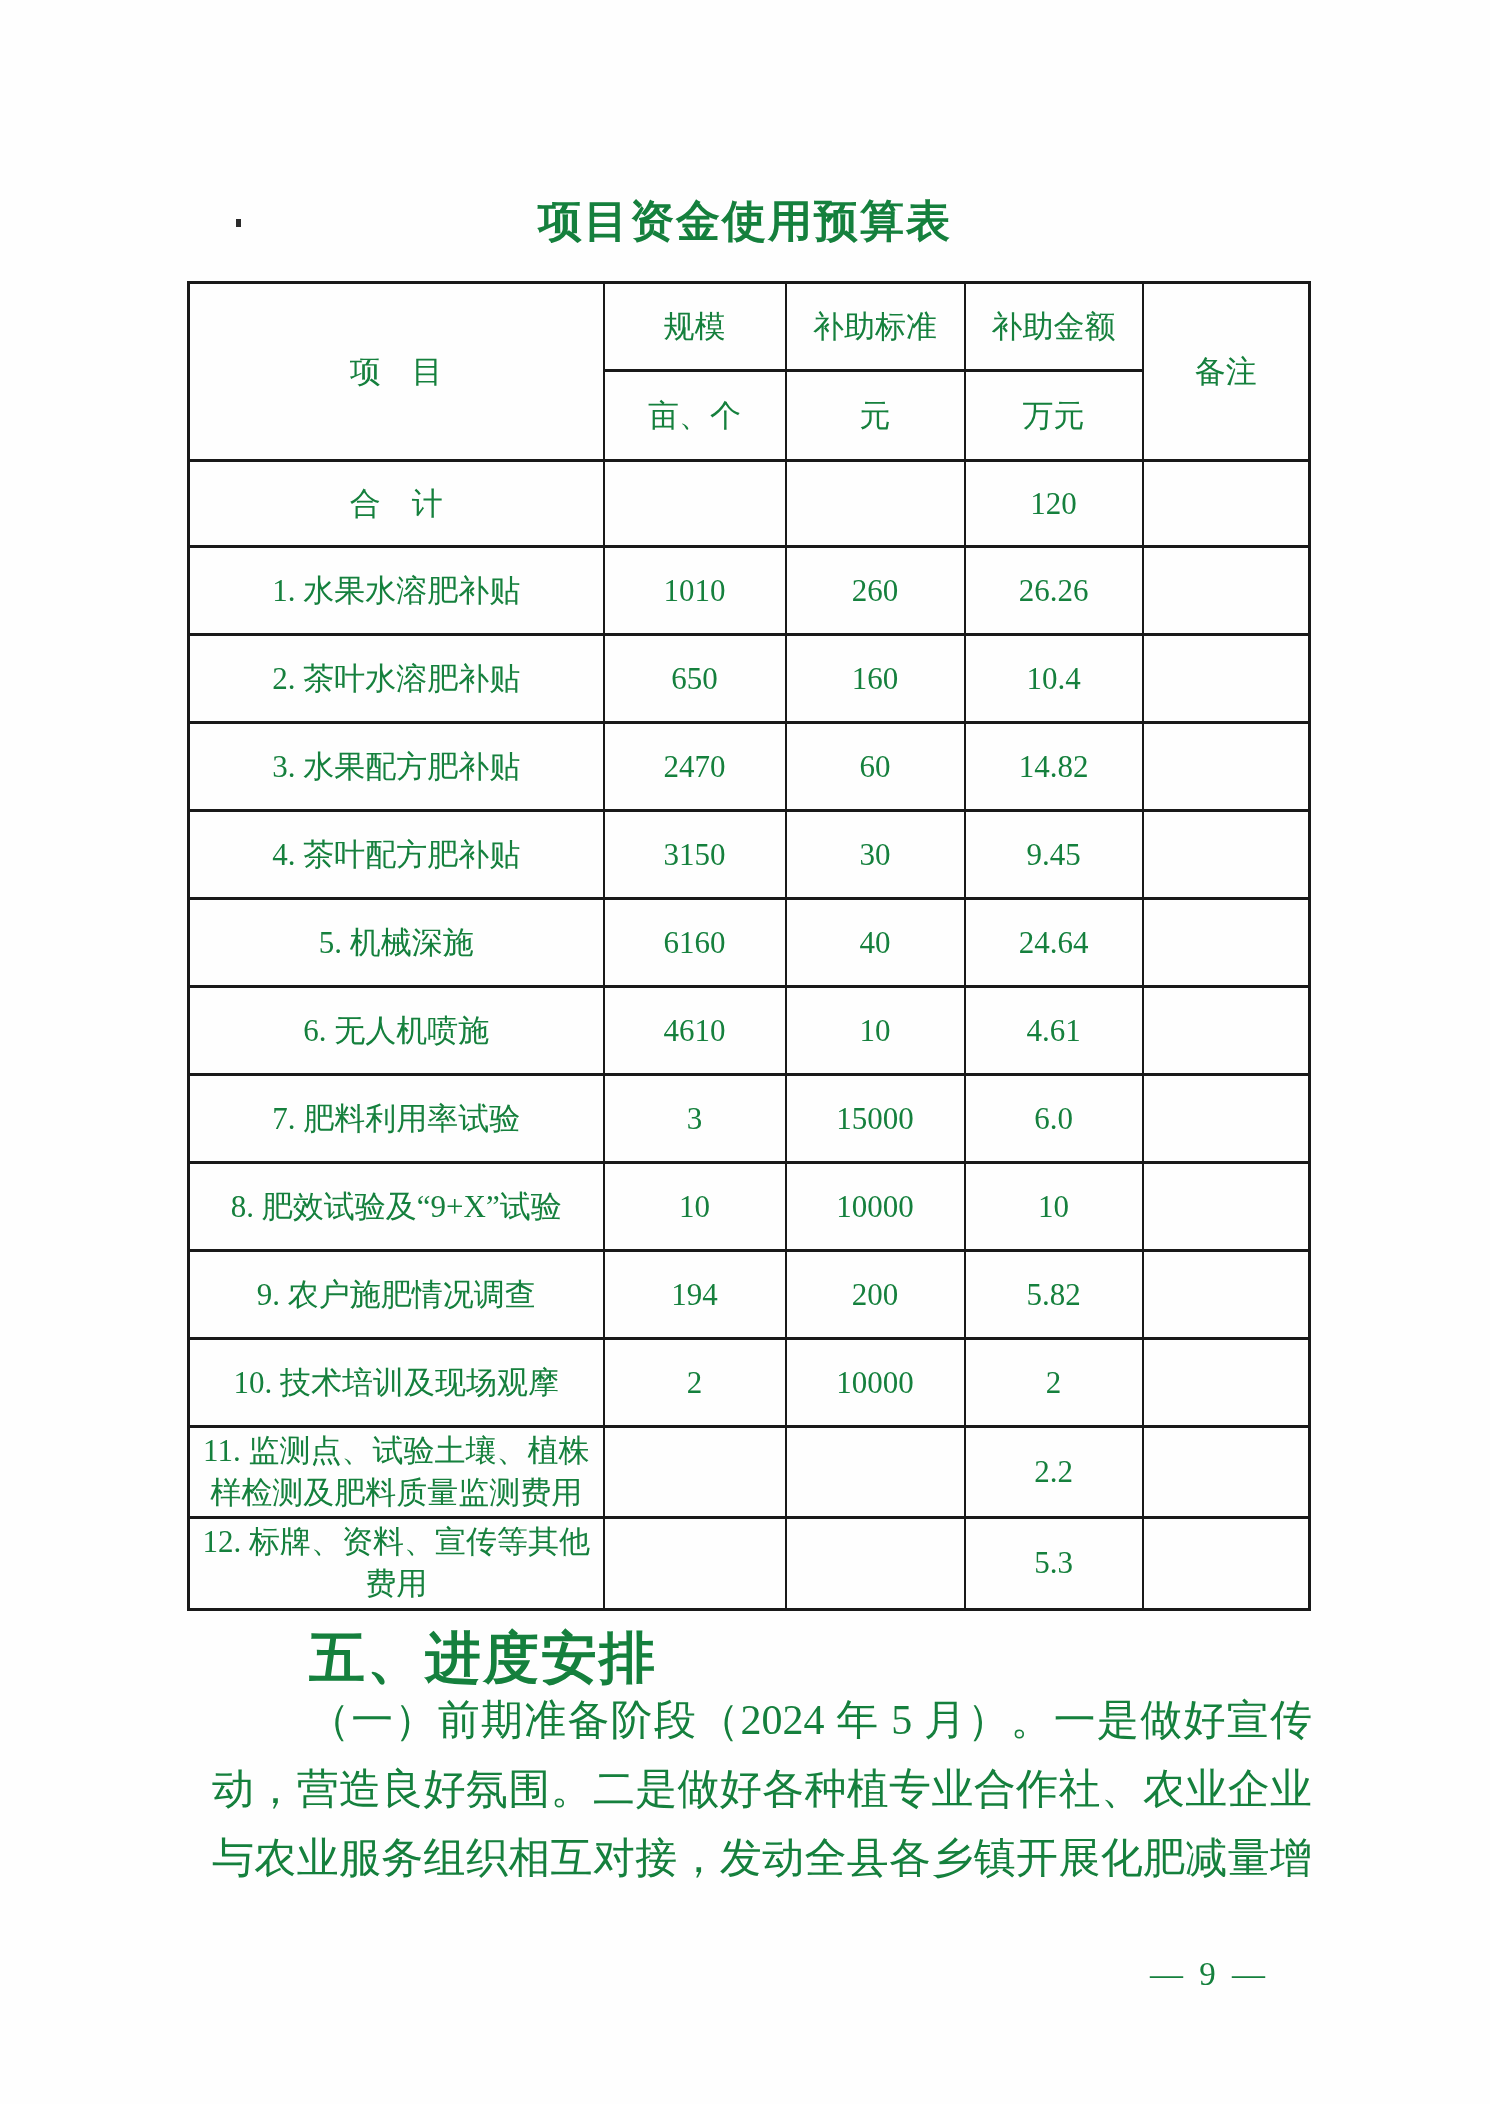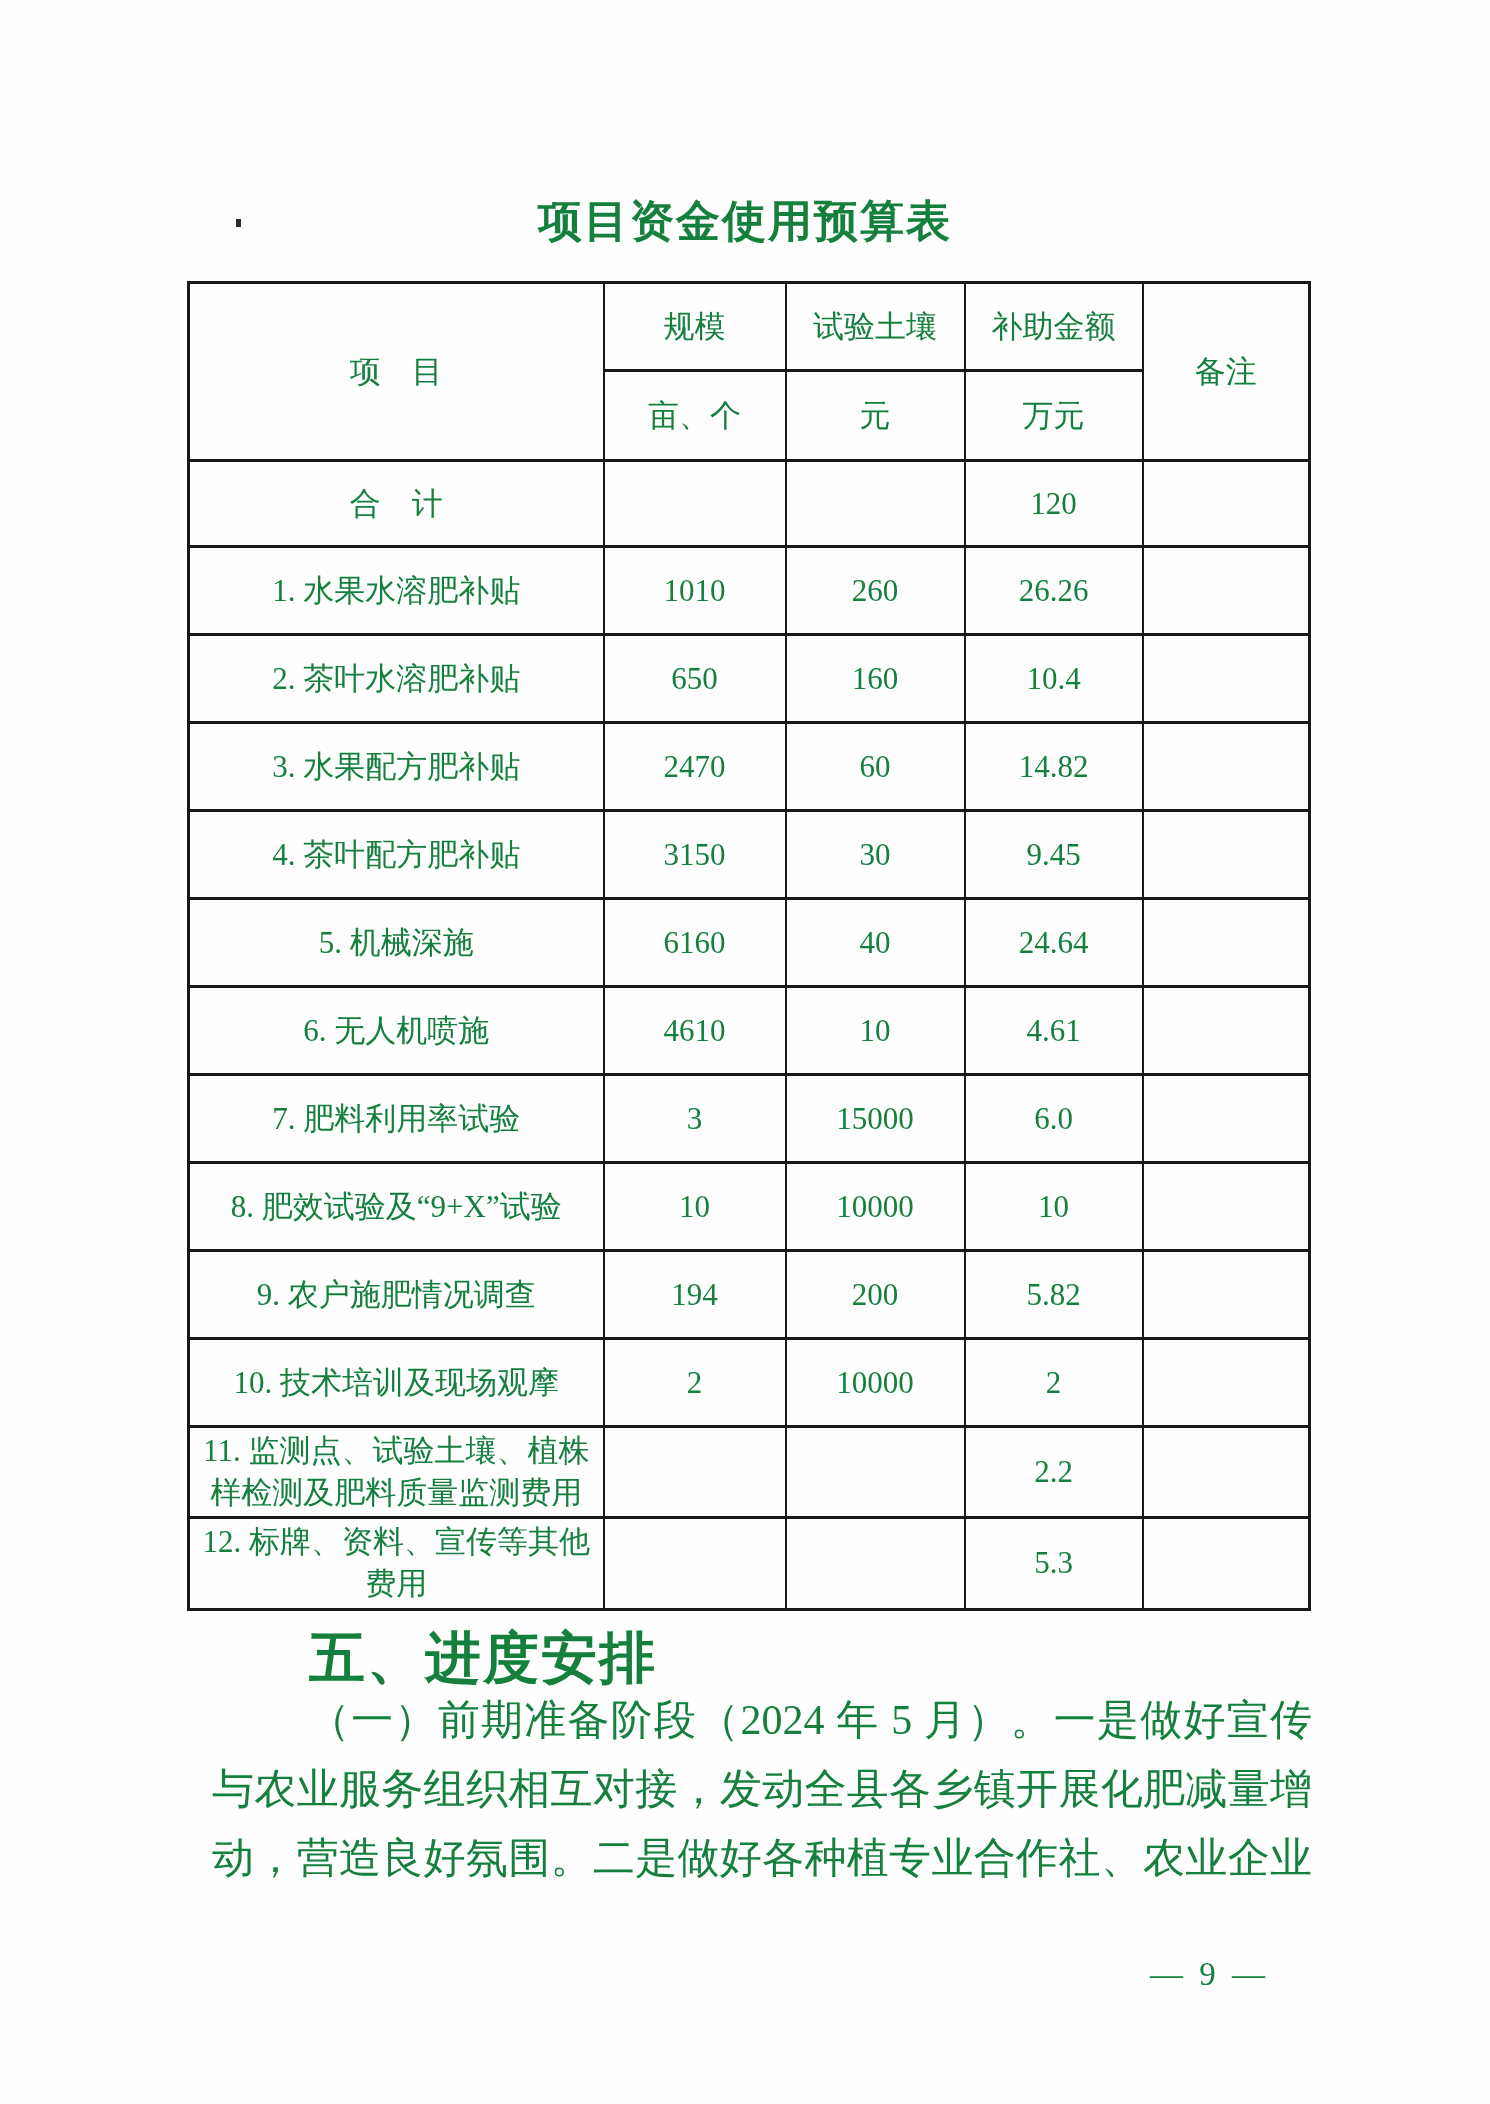--- a/index.html
+++ b/index.html
@@ -81,21 +81,21 @@
       <col style="width:415px">
       <col style="width:182px">
       <col style="width:179px">
       <col style="width:178px">
       <col style="width:167px">
     </colgroup>
     <tbody>
       <tr class="rh1">
         <td rowspan="2">项　目</td>
         <td>规模</td>
-        <td>试验土壤</td>
+        <td>补助标准</td>
         <td>补助金额</td>
         <td rowspan="2">备注</td>
       </tr>
       <tr class="rh2">
         <td>亩、个</td>
         <td>元</td>
         <td>万元</td>
       </tr>
 
       <tr class="rtotal">
@@ -190,19 +190,19 @@
         <td>5.3</td>
         <td></td>
       </tr>
     </tbody>
   </table>
 
   <div class="section-heading">五、进度安排</div>
 
   <div class="body-text">
     <div class="body-line first">（一）前期准备阶段（2024 年 5 月）。一是做好宣传发</div>
+    <div class="body-line">动，营造良好氛围。二是做好各种植专业合作社、农业企业</div>
     <div class="body-line">与农业服务组织相互对接，发动全县各乡镇开展化肥减量增</div>
-    <div class="body-line">动，营造良好氛围。二是做好各种植专业合作社、农业企业</div>
   </div>
 
   <div class="page-number">— 9 —</div>
 
 </div>
 
 </body></html>

